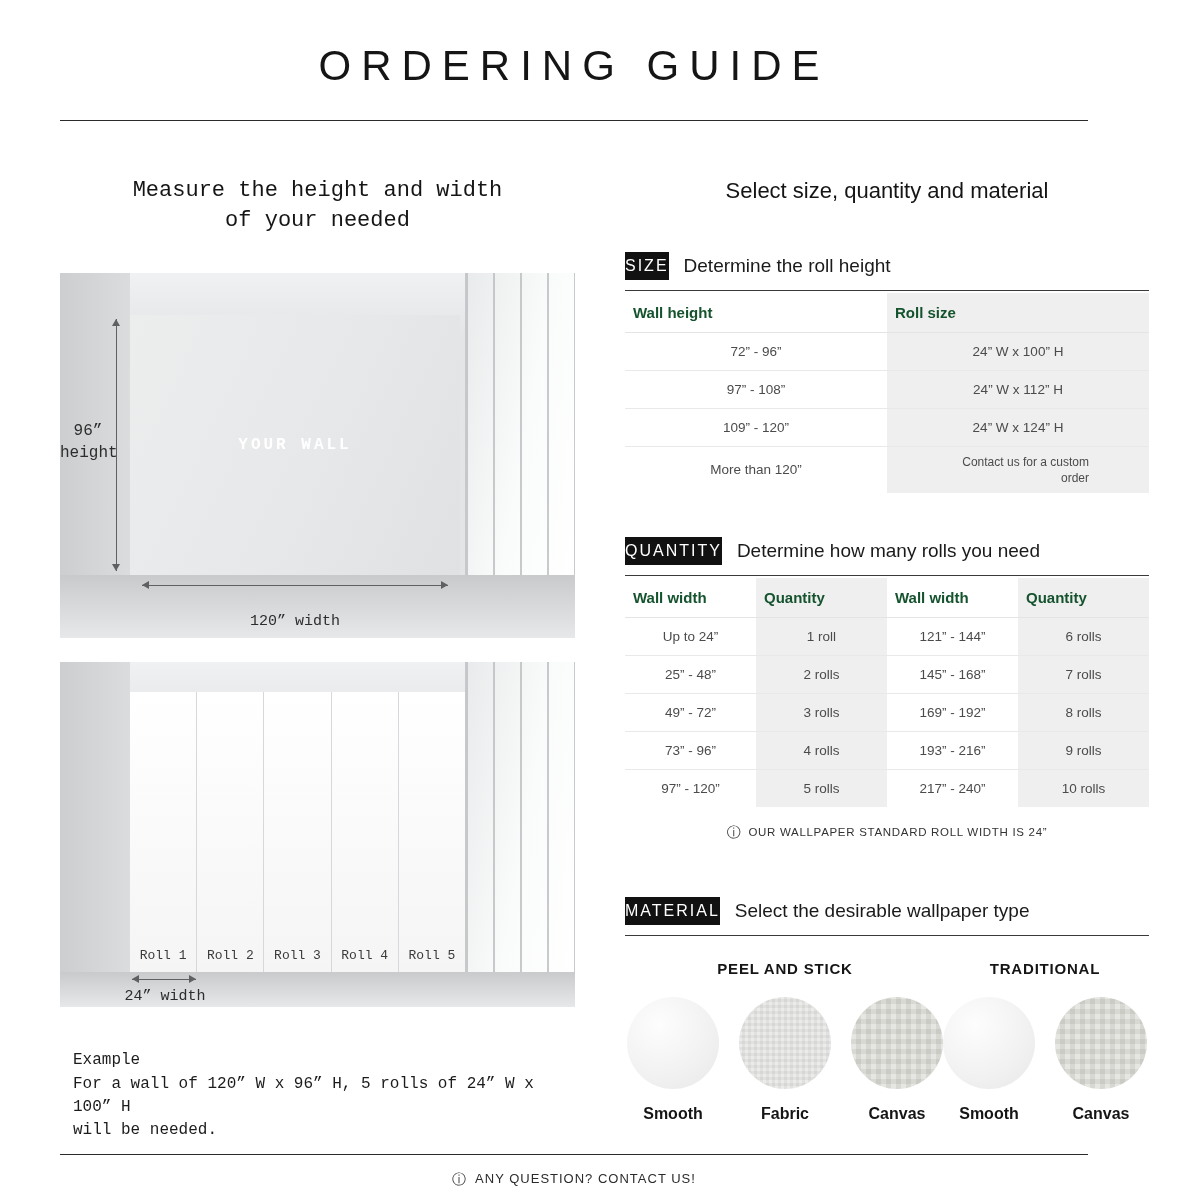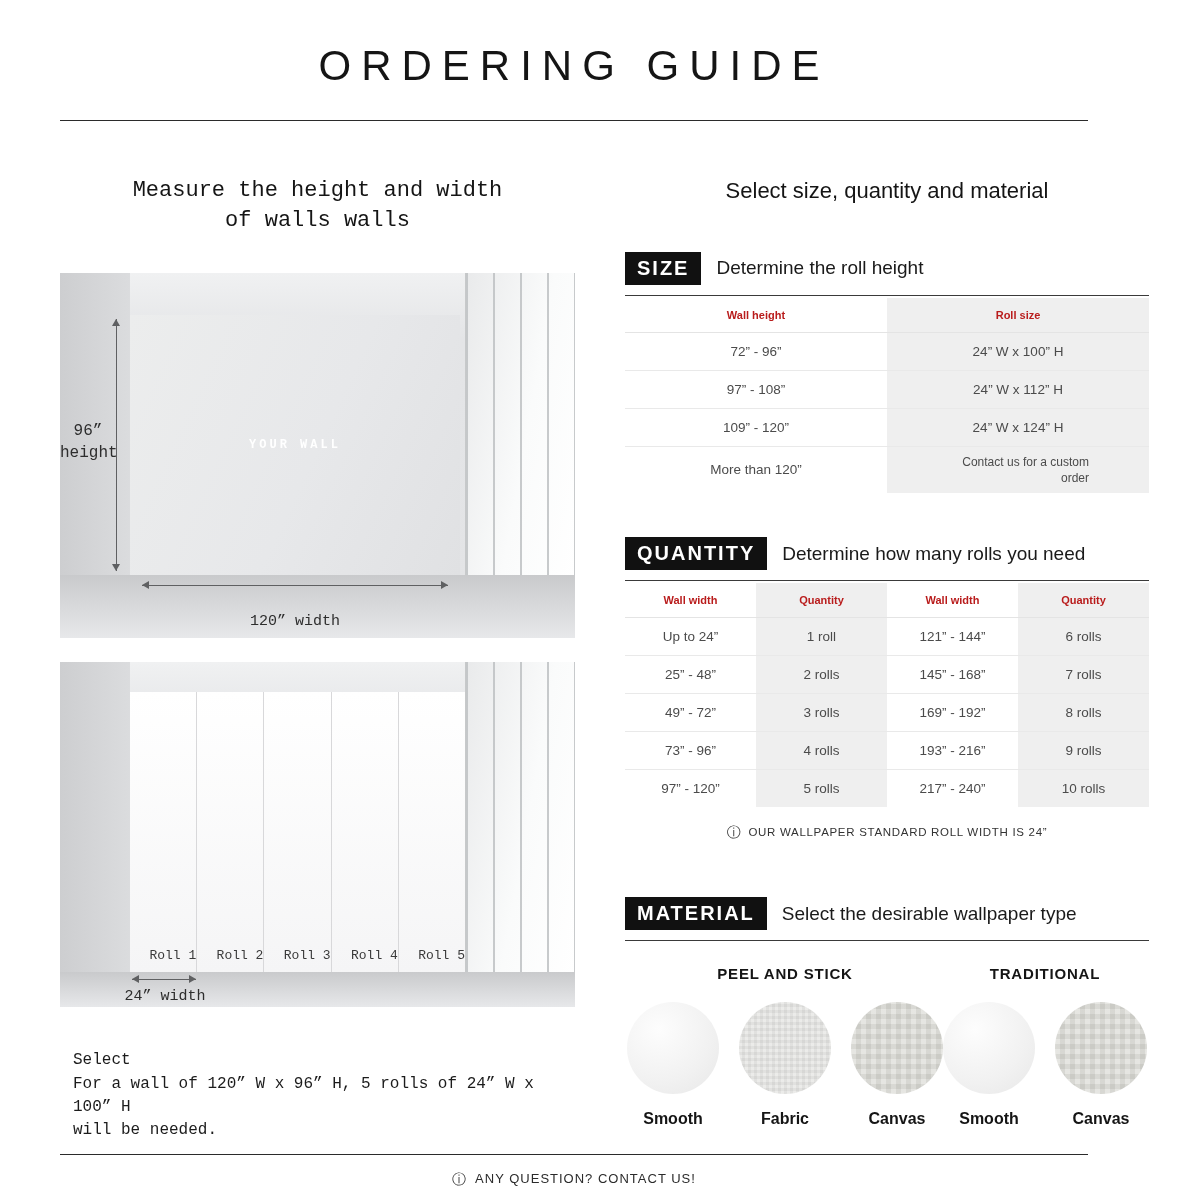--- a/index.html
+++ b/index.html
@@ -51,21 +51,21 @@
   .side-wall {
     position: absolute; left: 0; top: 0; width: 70px; height: 100%;
     background: linear-gradient(90deg, #cdced0 0%, #dbdcde 100%);
   }
   .main-wall {
     position: absolute; left: 70px; top: 42px; width: 330px; height: 260px;
     background: linear-gradient(115deg, #eceded 0%, #e7e8ea 55%, #e0e1e3 100%);
     display: flex; align-items: center; justify-content: center;
   }
   .your-wall-label {
-    color: #ffffff; font-weight: bold; font-size: 12px; letter-spacing: 3px;
+    color: #ffffff; font-weight: bold; font-size: 16px; letter-spacing: 3px;
   }
   .floor {
     position: absolute; left: 0; width: 100%;
     background: linear-gradient(180deg, #c9cacc 0%, #e7e8ea 100%);
   }
   .room-top .floor { top: 302px; height: 63px; }
   .room-bottom .floor { top: 310px; height: 35px; }
   .window {
     position: absolute; left: 405px; top: 0; width: 110px;
     background-image:
@@ -117,21 +117,21 @@
     display: flex;
   }
   .roll-panel {
     flex: 1; position: relative;
     background: linear-gradient(180deg, #ffffff 0%, #f5f5f6 100%);
     border-right: 1px solid #d8d8da;
   }
   .roll-panel:last-child { border-right: none; }
   .roll-label {
     position: absolute; bottom: 9px; left: 0; width: 100%;
-    text-align: right; font-size: 13px; color: #3a3a3a;
+    text-align: center; font-size: 13px; color: #3a3a3a;
   }
   .roll-width-arrow { left: 72px; top: 317px; width: 64px; }
   .roll-width-label {
     position: absolute; left: 40px; top: 326px; width: 130px;
     text-align: center; font-size: 15px; color: #2d2d2d;
   }
 
   
   .example { margin-top: 42px; padding-left: 13px; font-size: 16px; line-height: 1.45; color: #1c1c1c; }
 
@@ -139,29 +139,29 @@
   .section-header {
     display: flex; align-items: center; gap: 15px;
     border-bottom: 1px solid #3a3a3a;
     padding-bottom: 10px;
   }
   .size-header { margin-top: 46px; }
   .quantity-header { margin-top: 44px; }
   .material-header { margin-top: 58px; }
   .badge {
     background: #111111; color: #ffffff;
-    font-weight: bold; font-size: 20px; letter-spacing: 2px;
-    padding: 5px 12px; white-space: nowrap;
+    font-weight: normal; font-size: 16px; letter-spacing: 2px;
+    padding: 5px 0; white-space: nowrap;
   }
   .section-subtitle { font-size: 19px; color: #1a1a1a; }
 
   table.data-table { width: 100%; border-collapse: collapse; margin-top: 2px; }
   table.data-table th {
-    font-size: 11px; font-weight: bold; color: #b91c1c;
-    padding: 11px 8px; text-align: center;
+    font-size: 15px; font-weight: bold; color: #14532d;
+    padding: 11px 8px; text-align: left;
     border-bottom: 1px solid #e4e4e4;
   }
   table.data-table td {
     font-size: 13.5px; color: #4b4b4b;
     padding: 11px 8px; text-align: center;
     border-bottom: 1px solid #e9e9e9;
   }
   table.data-table tr:last-child td { border-bottom: none; }
   .shade { background: #efefef; }
   .size-table th, .size-table td { width: 50%; }
@@ -214,21 +214,21 @@
 <div class="page">
 
   <h1 class="page-title">ORDERING GUIDE</h1>
   <hr class="title-rule">
 
   <div class="columns">
 
     <section class="col-left">
       <h2 class="col-heading">
         <span>Measure the height and width</span><br>
-        <span>of walls walls</span>
+        <span>of your needed</span>
       </h2>
 
       <div class="room room-top">
         <div class="side-wall"></div>
         <div class="main-wall">
           <span class="your-wall-label">YOUR WALL</span>
         </div>
         <div class="window"></div>
         <div class="floor"></div>
         <div class="arrow-v height-arrow"></div>
@@ -257,21 +257,21 @@
             <span class="roll-label">Roll 5</span>
           </div>
         </div>
         <div class="window"></div>
         <div class="floor"></div>
         <div class="arrow-h roll-width-arrow"></div>
         <div class="roll-width-label">24” width</div>
       </div>
 
       <div class="example">
-        <div>Select</div>
+        <div>Example</div>
         <div>For a wall of 120” W x 96” H, 5 rolls of 24” W x 100” H</div>
         <div>will be needed.</div>
       </div>
     </section>
 
     <section class="col-right">
       <h2 class="col-heading">Select size, quantity and material</h2>
 
       <div class="section-header size-header">
         <span class="badge">SIZE</span>

